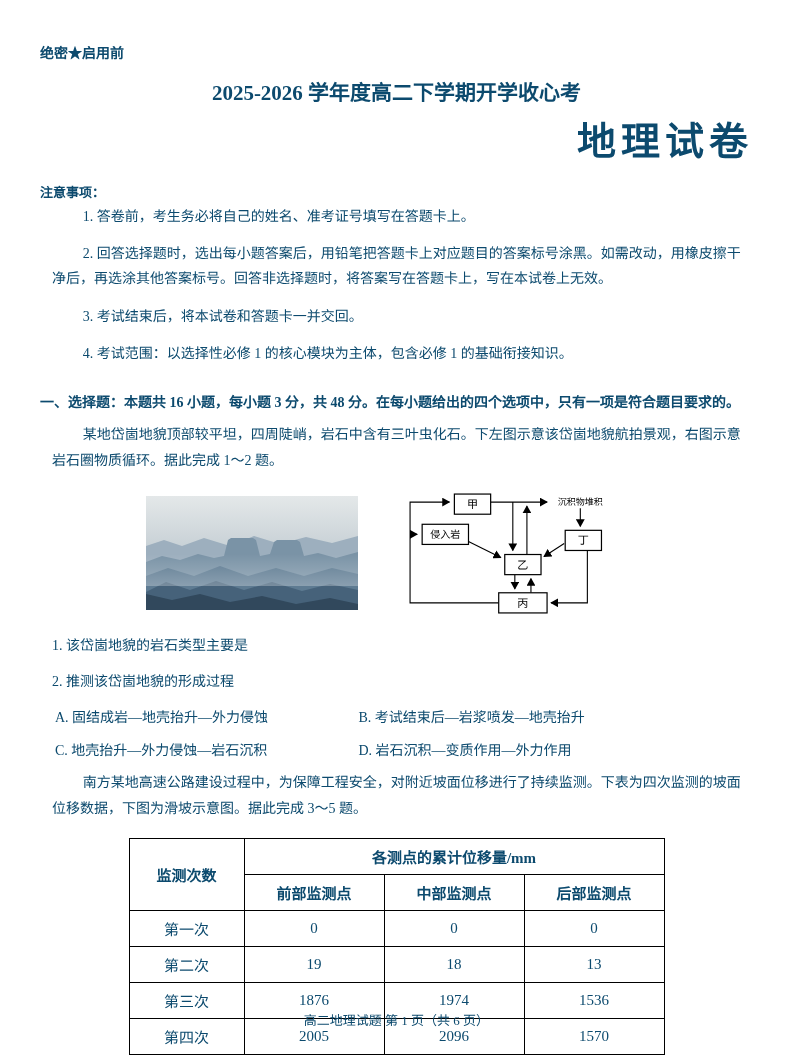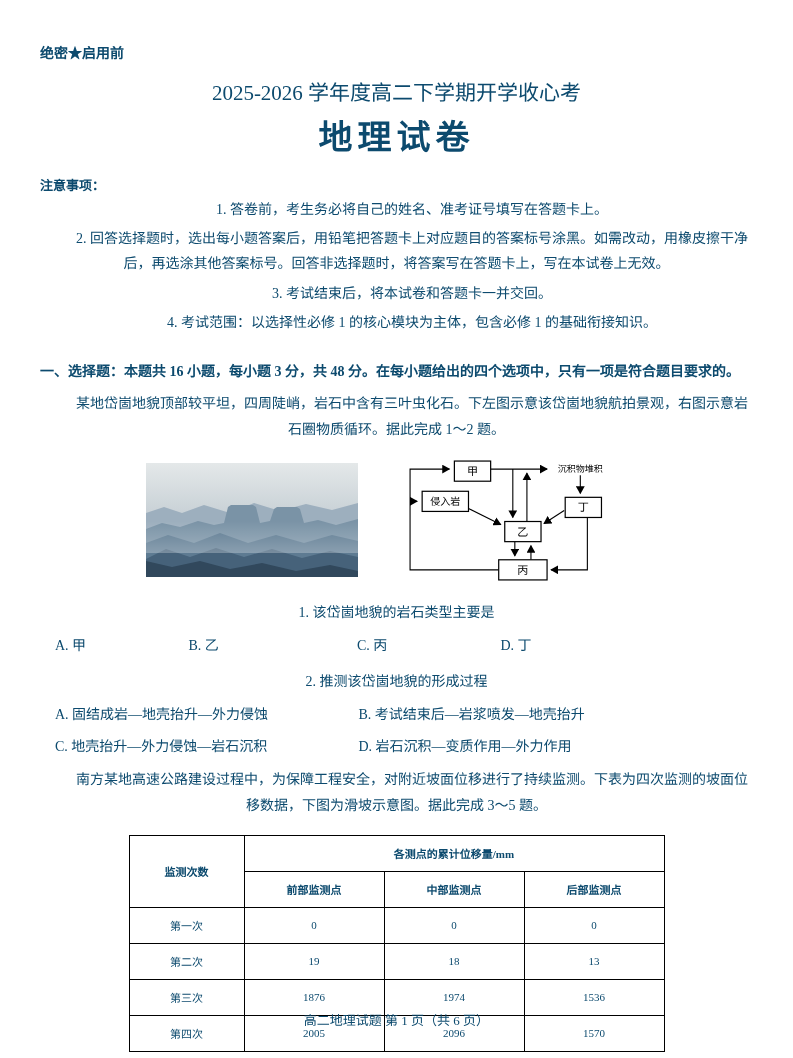--- a/index.html
+++ b/index.html
@@ -1,44 +1,44 @@
 <!DOCTYPE html>
 <html lang="zh-CN"><head>
 <meta charset="utf-8">
 <style>
   html,body{margin:0;padding:0;background:#ffffff;}
   .page{
     width:793px;height:1058px;background:#fff;position:relative;overflow:hidden;
     font-family:"Liberation Serif","DejaVu Serif",serif;color:#0c4a6e;
     padding:42px 40px 0;box-sizing:border-box;font-size:14px;
   }
-  p{margin:4px;text-align:center;}
+  p{margin:12px;}
   .classification{font-weight:bold;font-size:14px;}
-  .exam-title{text-align:center;font-weight:normal;font-size:21px;margin-top:14px;}
-  .subject-title{text-align:center;font-weight:bold;font-size:34px;margin-top:4px;letter-spacing:5px;}
+  .exam-title{text-align:center;font-weight:bold;font-size:21px;margin-top:14px;}
+  .subject-title{text-align:right;font-weight:bold;font-size:39px;margin-top:4px;letter-spacing:5px;}
   .notice-heading{font-weight:bold;margin-top:16px;font-size:13px;}
   .notice-item{line-height:1.8;text-indent:2.2em;margin-top:3px;}
   .section-heading{font-weight:bold;margin-top:26px;line-height:1.6;}
   .passage{line-height:1.85;text-indent:2.2em;margin-top:8px;}
   .figures{display:flex;align-items:flex-start;margin:10px 0 2px 106px;}
   .photo{width:212px;height:114px;margin-top:10px;display:block;}
   .diagram{width:272px;height:136px;margin-left:44px;display:block;}
   .diagram .bx{fill:#fff;stroke:#000;stroke-width:1.2;}
   .diagram .ln{fill:none;stroke:#000;stroke-width:1.1;}
   .diagram text{font-family:"Liberation Sans","DejaVu Sans",sans-serif;font-size:11px;text-anchor:middle;}
   .diagram .small{font-size:9px;}
   .question{margin-top:12px;line-height:1.7;}
   .options{margin-top:9px;padding-left:15px;line-height:1.7;}
   .opt{display:inline-block;}
   .options-4 .opt:nth-child(1){width:130px;}
   .options-4 .opt:nth-child(2){width:165px;}
   .options-4 .opt:nth-child(3){width:140px;}
   .options-2 .opt:nth-child(1){width:300px;}
   .data-table{border-collapse:collapse;margin:16px auto 0;table-layout:fixed;}
-  .data-table td{border:1px solid #000;text-align:center;height:31px;padding:2px 22px;font-size:11px;}
+  .data-table td{border:1px solid #000;text-align:center;height:31px;padding:2px 22px;font-size:15px;}
   .data-table .th{font-weight:bold;}
   .page-footer{position:absolute;left:0;bottom:29px;width:100%;text-align:center;font-size:13px;}
 </style>
 </head>
 <body>
 
 <div class="page">
 
   <div class="classification">绝密★启用前</div>
   <div class="exam-title">2025-2026 学年度高二下学期开学收心考</div>
@@ -116,26 +116,20 @@
       <text x="120" y="120">丙</text>
 
       <rect class="bx" x="162" y="44" width="36" height="20"></rect>
       <text x="180" y="58">丁</text>
 
       <text class="small" x="177" y="19">沉积物堆积</text>
     </svg>
   </div>
 
   <p class="question">1. 该岱崮地貌的岩石类型主要是</p>
-  <div class="options options-4">
-    <span class="opt">A. 甲</span>
-    <span class="opt">B. 乙</span>
-    <span class="opt">C. 丙</span>
-    <span class="opt">D. 丁</span>
-  </div>
 
   <p class="question">2. 推测该岱崮地貌的形成过程</p>
   <div class="options options-2">
     <span class="opt">A. 固结成岩—地壳抬升—外力侵蚀</span>
     <span class="opt">B. 考试结束后—岩浆喷发—地壳抬升</span>
   </div>
   <div class="options options-2">
     <span class="opt">C. 地壳抬升—外力侵蚀—岩石沉积</span>
     <span class="opt">D. 岩石沉积—变质作用—外力作用</span>
   </div>

